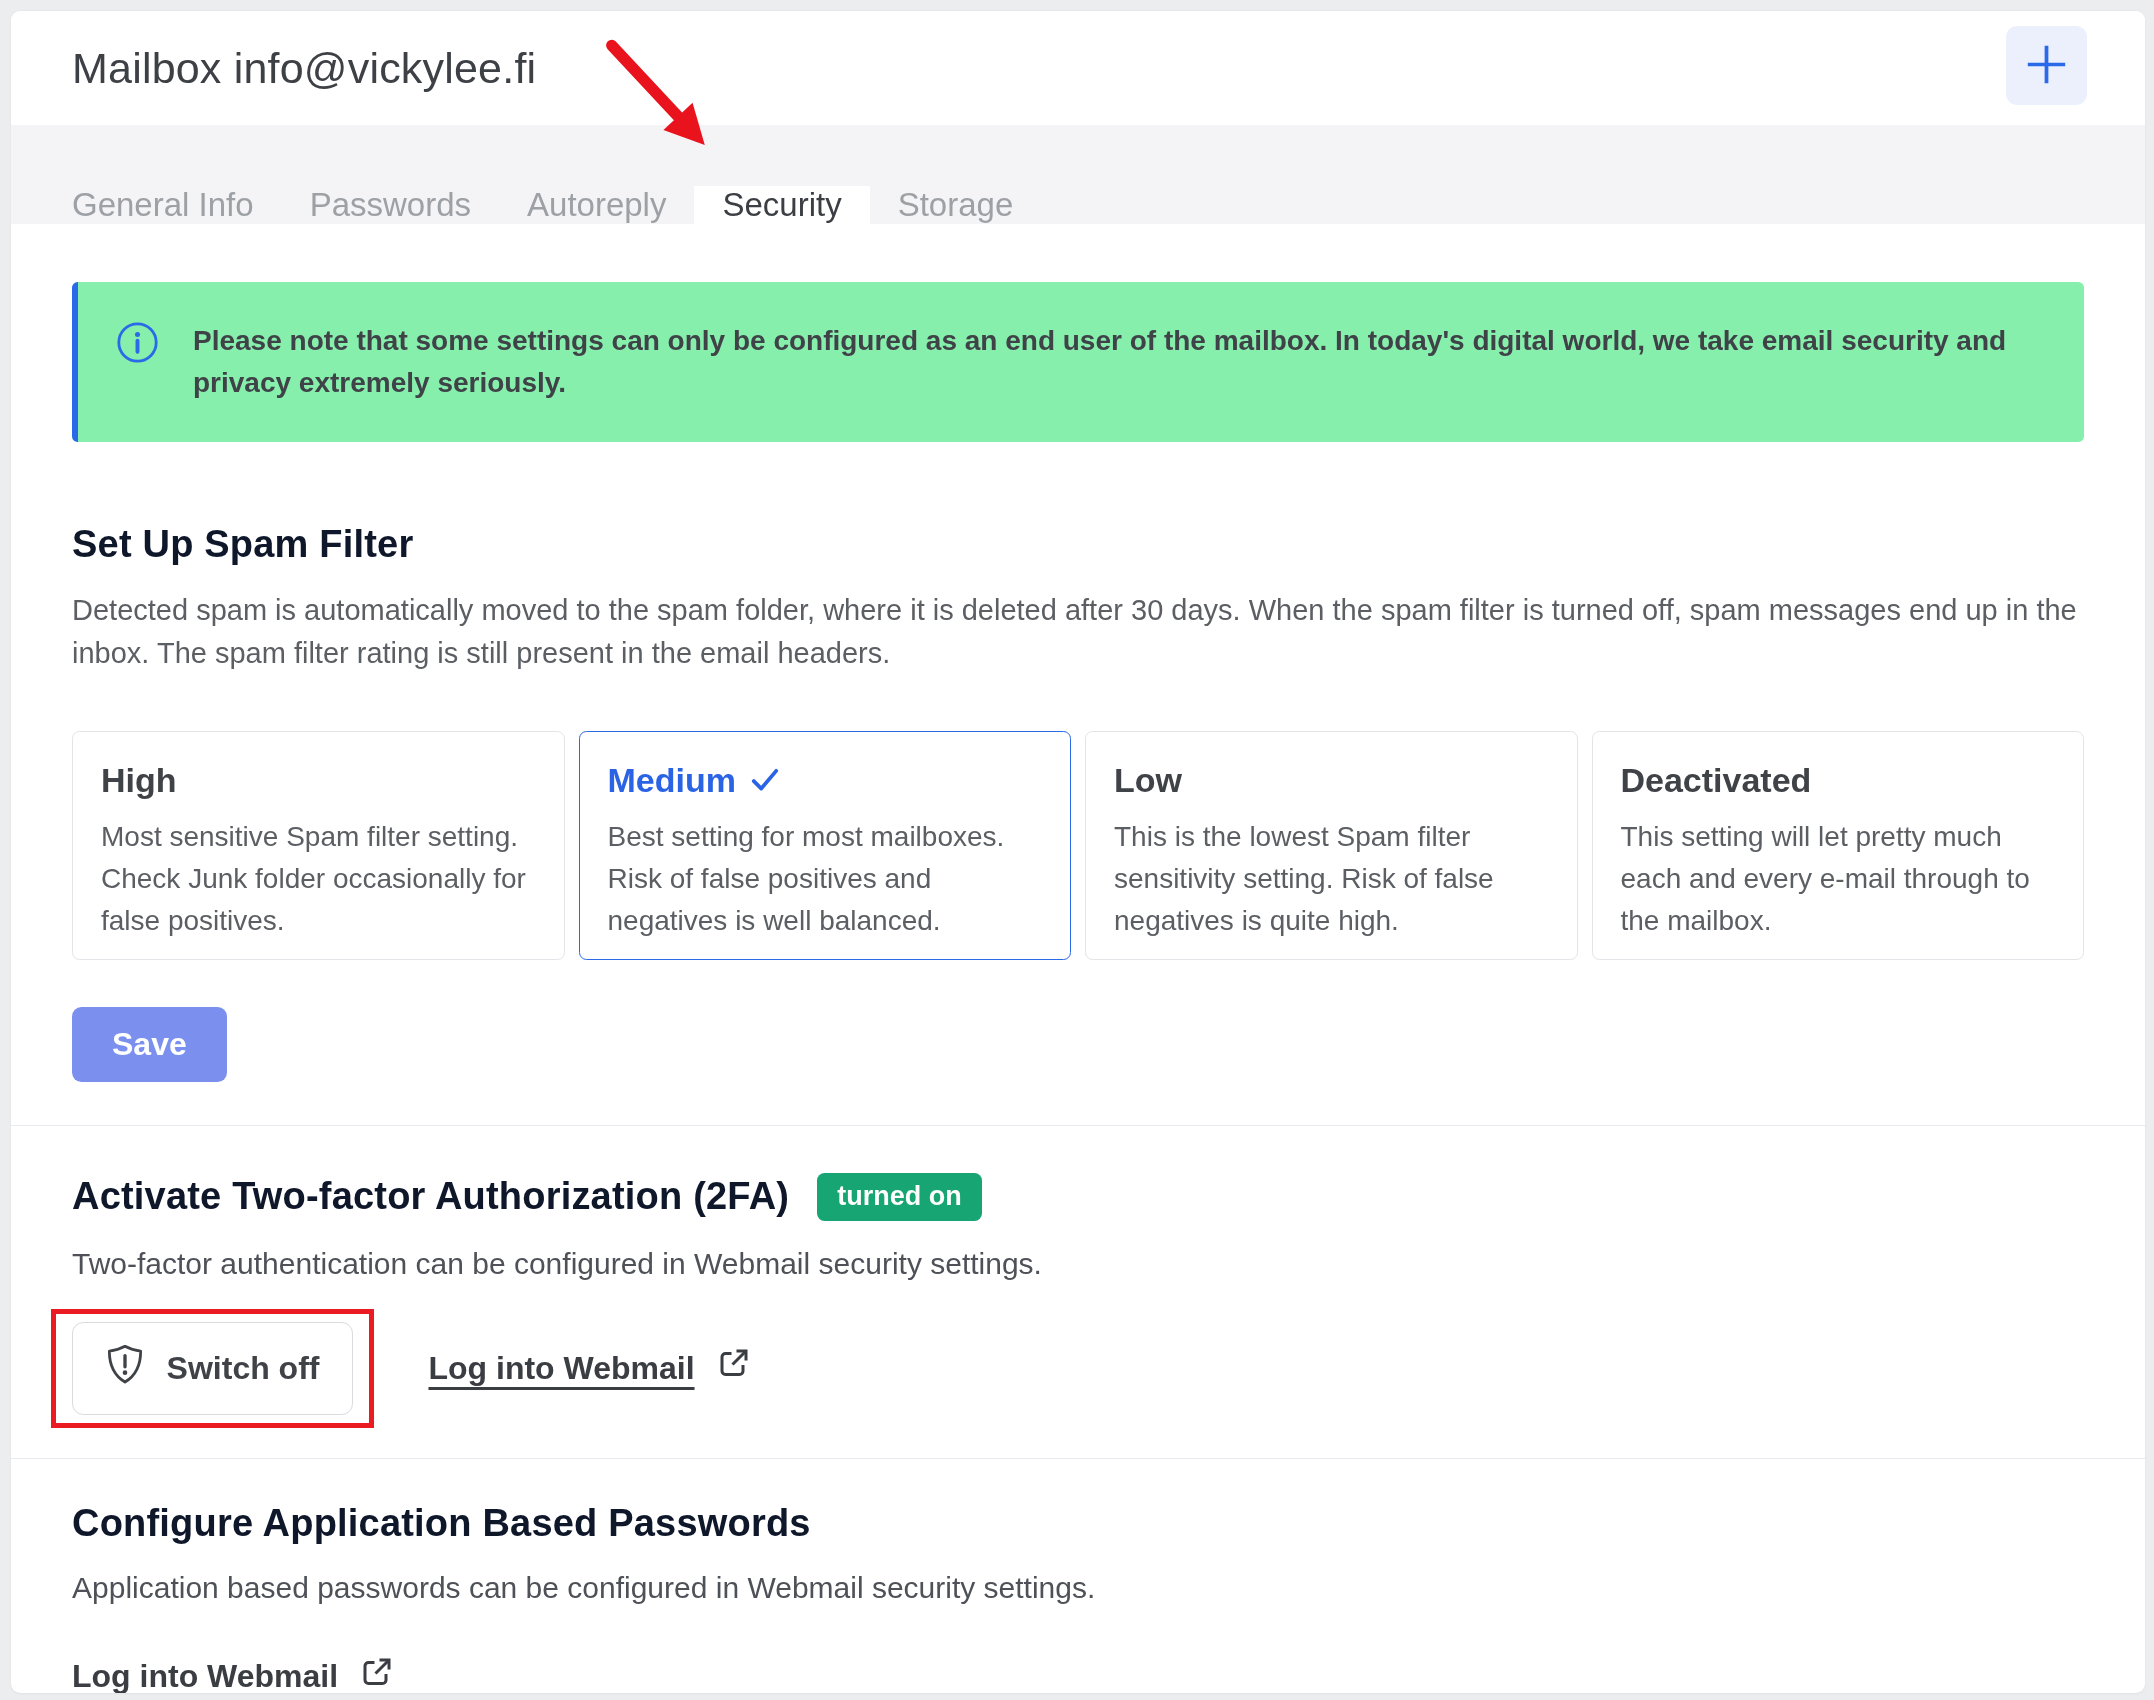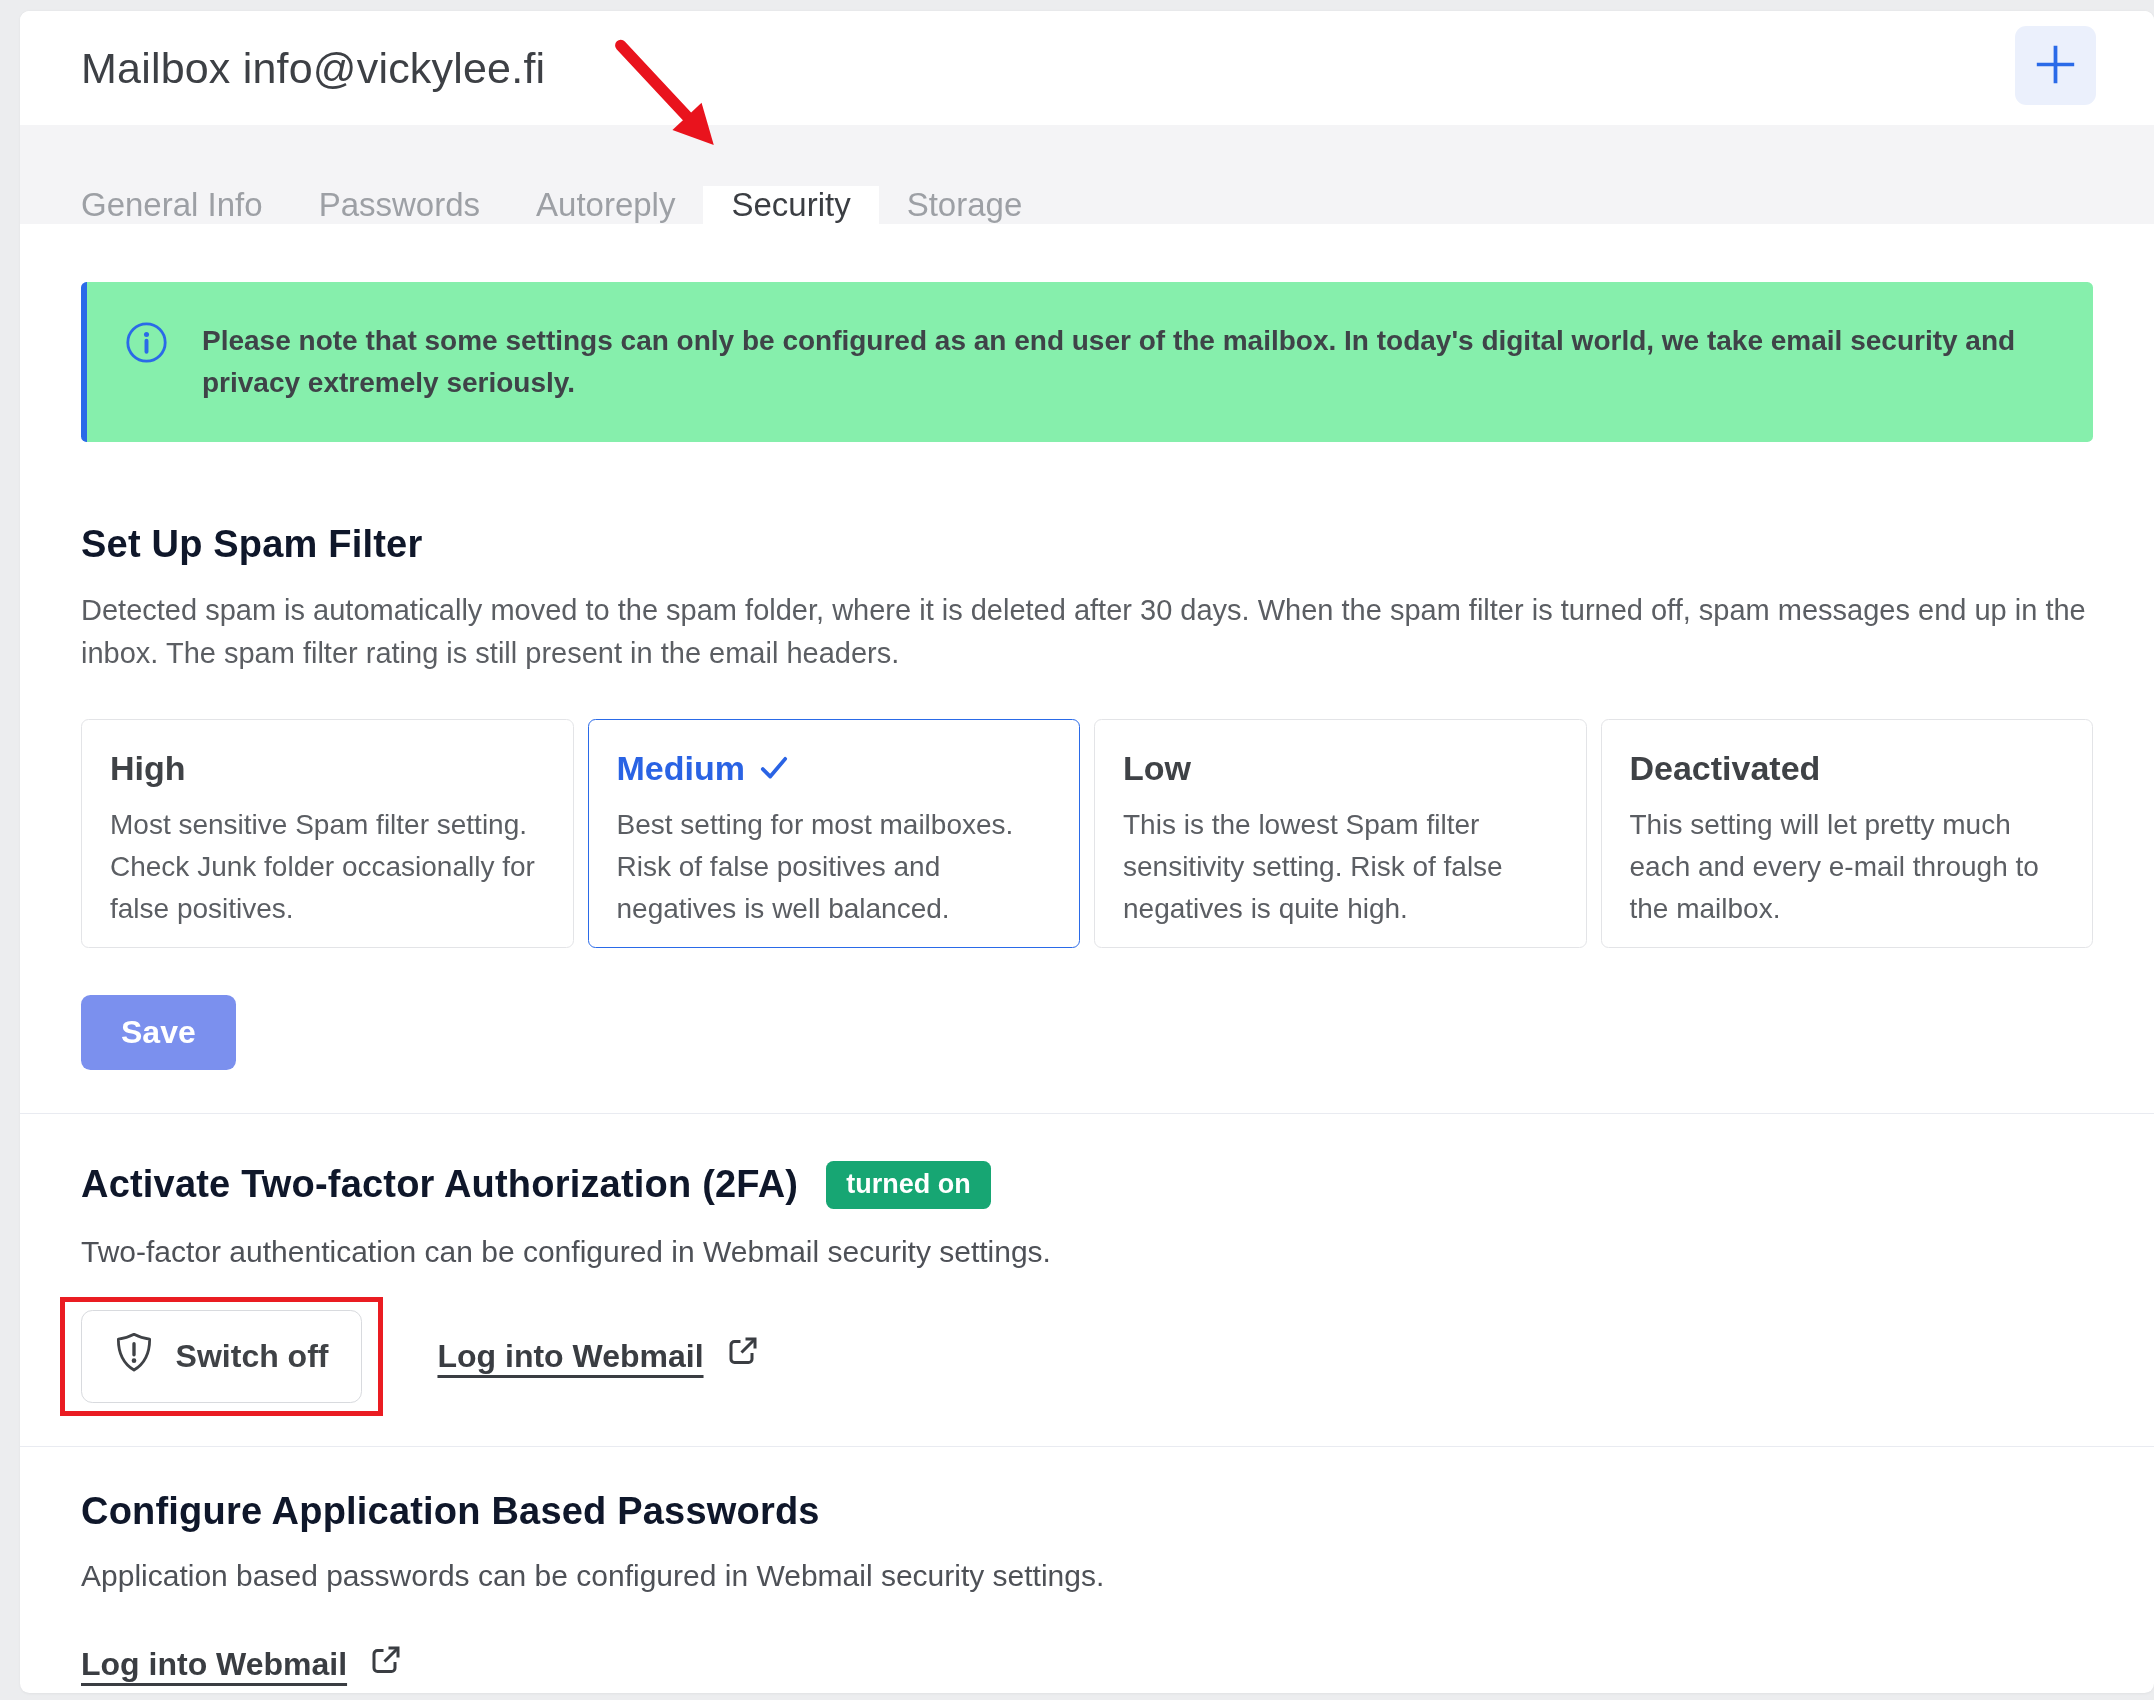--- a/index.html
+++ b/index.html
@@ -5,21 +5,21 @@
   * { margin:0; padding:0; box-sizing:border-box; }
   html,body { width:2154px; height:1701px; }
   body {
     background:#ecedef;
     font-family:"Liberation Sans", sans-serif;
     color:#3e4146;
     overflow:hidden;
     position:relative;
   }
   .page-card {
-    position:absolute; left:20px; top:11.3px;
+    position:absolute; left:11px; top:11.3px;
     width:2134px; height:1682px;
     background:#ffffff; border-radius:9.4px;
     box-shadow:0 0.9px 2.8px rgba(0,0,0,.05);
     overflow:hidden;
   }
   
   .header { position:relative; height:114px; background:#fff; }
   .page-title {
     position:absolute; left:61px; top:50%; transform:translateY(-50%);
     font-size:43px; font-weight:400; color:#3d4045; letter-spacing:0.2px;
@@ -53,21 +53,21 @@
   }
   .banner-text {
     font-size:28px; font-weight:600; color:#3f4348; line-height:42px; max-width:1846px;
   }
   .banner-icon { flex:0 0 auto; margin-top:0.9px; }
   
   .section-heading { font-size:38px; font-weight:700; color:#0f172a; letter-spacing:0.2px; }
   .section-desc { font-size:29px; color:#5b5e63; line-height:43px; }
   .spam-heading { margin-top:81px; }
   .spam-desc { margin-top:22.6px; max-width:2015px; }
-  .option-row { margin-top:44px; display:flex; gap:14px; }
+  .option-row { margin-top:56px; display:flex; gap:14px; }
   .option-card {
     flex:1 1 0; border:1.9px solid #e3e4e7; border-radius:7.5px;
     padding:28px 28px 17px 28px; background:#fff; cursor:pointer; min-height:205px;
   }
   .option-card.selected { border-color:#2a6ae8; }
   .option-title {
     font-size:34px; font-weight:600; color:#3f4246; line-height:41px;
     display:flex; align-items:center; gap:15px;
   }
   .option-card.selected .option-title { color:#2a63e4; }

